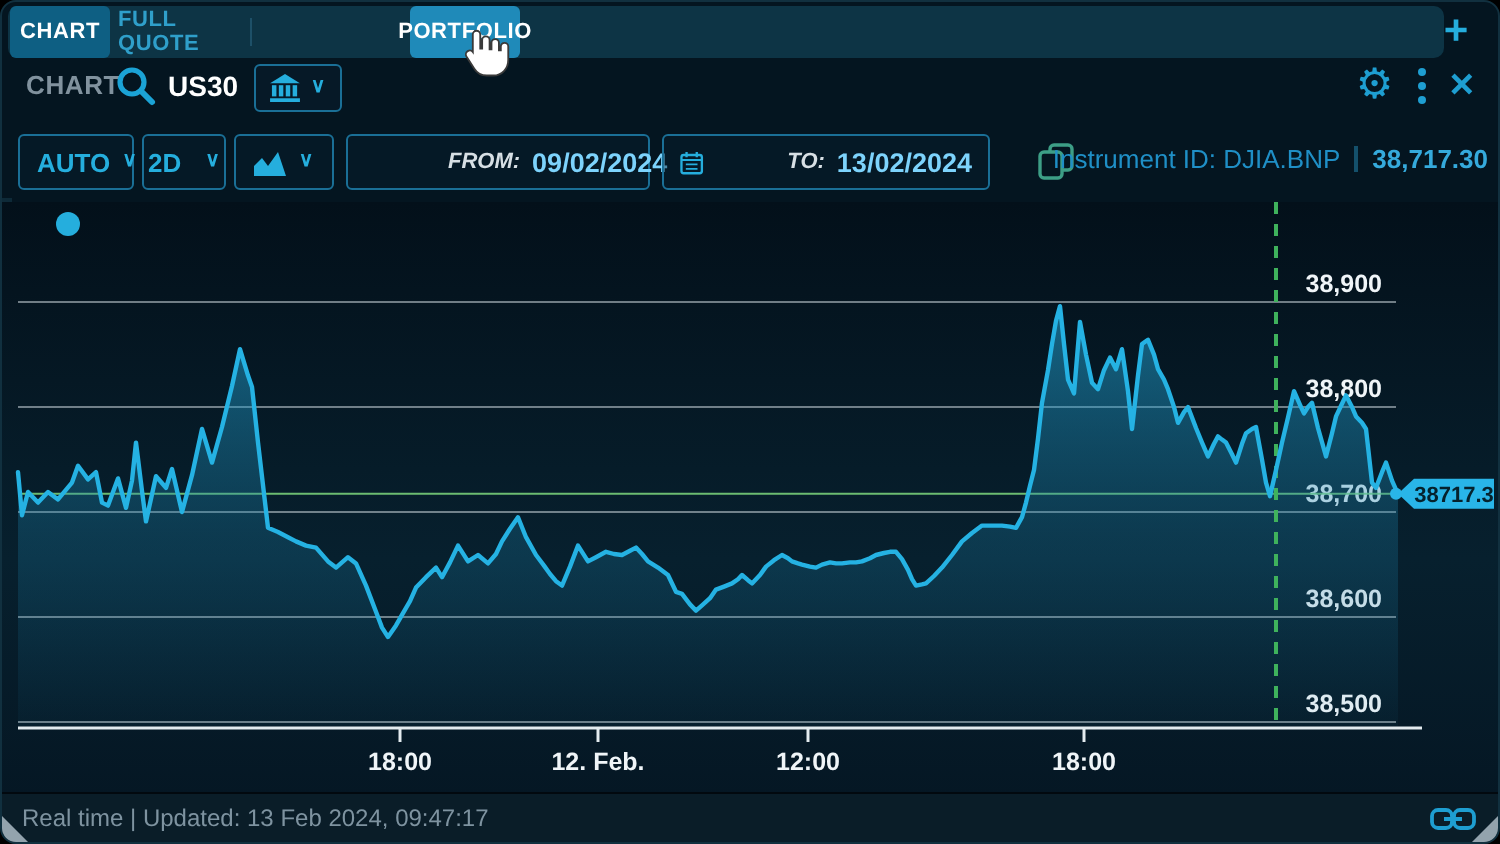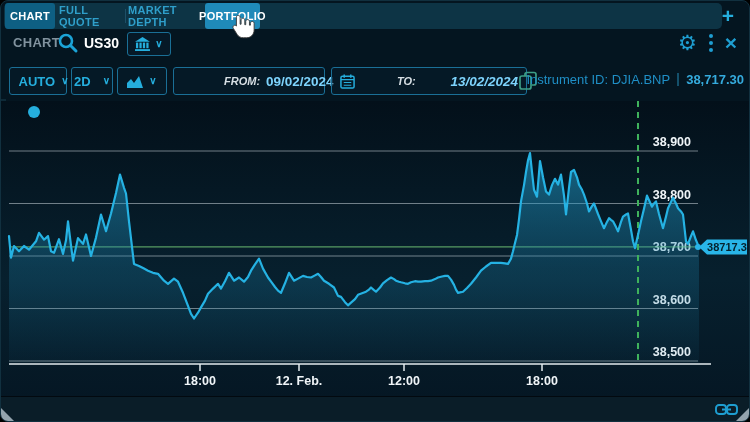--- a/index.html
+++ b/index.html
@@ -56,21 +56,20 @@
 </style>
 </head>
 <body>
 
 <div id="window">
 
   <div id="tabstrip">
     <div class="tab active" style="left:1px;width:50px;">CHART</div>
     <div class="tab" style="left:55px;width:64px;">FULL QUOTE</div>
     <div class="tab-sep" style="left:121px;"></div>
-    <div class="tab" style="left:124px;width:74px;">MARKET DEPTH</div>
     <div class="tab hover" style="left:201px;width:55px;">PORTFOLIO</div>
   </div>
   <div id="add-tab">+</div>
 
   <div id="panel-label">CHART</div>
   <div id="search-wrap">
     <svg width="22" height="22" viewBox="0 0 22 22">
       <circle cx="9" cy="9" r="6" fill="none" stroke="#1ba3d6" stroke-width="2.6"></circle>
       <line x1="13.5" y1="13.5" x2="19" y2="19" stroke="#1ba3d6" stroke-width="3" stroke-linecap="round"></line>
     </svg>
@@ -116,31 +115,31 @@
       <rect x="1" y="2.5" width="14" height="12.5" rx="1.5" fill="none" stroke="#25aedd" stroke-width="1.6"></rect>
       <line x1="4.5" y1="0.5" x2="4.5" y2="4" stroke="#25aedd" stroke-width="1.6"></line>
       <line x1="11.5" y1="0.5" x2="11.5" y2="4" stroke="#25aedd" stroke-width="1.6"></line>
       <line x1="1" y1="6" x2="15" y2="6" stroke="#25aedd" stroke-width="1.4"></line>
       <line x1="4" y1="9" x2="12" y2="9" stroke="#25aedd" stroke-width="1.2"></line>
       <line x1="4" y1="12" x2="12" y2="12" stroke="#25aedd" stroke-width="1.2"></line>
     </svg>
     <span class="dlabel">FROM:</span>
     <span class="dvalue" style="margin-left:auto;">09/02/2024</span>
   </div>
-  <div class="tbox" style="left:330px;width:196px;justify-content:flex-start;padding:0 8px;">
+  <div class="tbox" style="left:330px;width:164px;justify-content:flex-start;padding:0 8px;">
     <svg width="15" height="15" viewBox="0 0 16 16">
       <rect x="1" y="2.5" width="14" height="12.5" rx="1.5" fill="none" stroke="#25aedd" stroke-width="1.6"></rect>
       <line x1="4.5" y1="0.5" x2="4.5" y2="4" stroke="#25aedd" stroke-width="1.6"></line>
       <line x1="11.5" y1="0.5" x2="11.5" y2="4" stroke="#25aedd" stroke-width="1.6"></line>
       <line x1="1" y1="6" x2="15" y2="6" stroke="#25aedd" stroke-width="1.4"></line>
       <line x1="4" y1="9" x2="12" y2="9" stroke="#25aedd" stroke-width="1.2"></line>
       <line x1="4" y1="12" x2="12" y2="12" stroke="#25aedd" stroke-width="1.2"></line>
     </svg>
     <span class="dlabel">TO:</span>
-    <span class="dvalue" style="margin-left:auto;font-style:italic;">13/02/2024</span>
+    <span class="dvalue" style="margin-left:auto;">13/02/2024</span>
   </div>
   <svg width="19" height="20" viewBox="0 0 19 20" style="position:absolute;left:518px;top:70px;cursor:pointer;">
     <rect x="1" y="5" width="11" height="13" rx="2" fill="none" stroke="#3d9e86" stroke-width="1.7"></rect>
     <path d="M6 5 L6 3.5 A2 2 0 0 1 8 1.5 L15 1.5 A2 2 0 0 1 17 3.5 L17 12 A2 2 0 0 1 15 14 L12.5 14" fill="none" stroke="#3d9e86" stroke-width="1.7"></path>
   </svg>
   <div id="instrument">
     <span id="instrument-label">Instrument ID: DJIA.BNP</span>
     <span id="instrument-divider"></span>
     <span id="instrument-price">38,717.30</span>
   </div>
@@ -182,20 +181,21 @@
         <text x="403" y="284" text-anchor="middle" fill="#f0f5f8" font-size="12.5" font-weight="600">12:00</text>
         <line x1="541" y1="263" x2="541" y2="270" stroke="#e3ebef" stroke-width="1.5"></line>
         <text x="541" y="284" text-anchor="middle" fill="#f0f5f8" font-size="12.5" font-weight="600">18:00</text>
         <circle cx="697" cy="145.91749999999848" r="3" fill="#29b5e8"></circle>
         <polygon points="698,145.91749999999848 706,138.41749999999848 746,138.41749999999848 746,153.41749999999848 706,153.41749999999848" fill="#29b5e8"></polygon>
         <text x="726" y="149.91749999999848" text-anchor="middle" fill="#05222d" font-size="11" font-weight="bold">38717.3</text>
       </g>
   </svg>
 
   <div id="statusbar">
+    <span id="status-text">Real time | Updated: 13 Feb 2024, 09:47:17</span>
     <svg id="link-icon" width="23" height="15" viewBox="0 0 23 15">
       <rect x="1" y="3" width="10" height="9" rx="3" fill="none" stroke="#1e9ed1" stroke-width="1.9"></rect>
       <rect x="12" y="3" width="10" height="9" rx="3" fill="none" stroke="#1e9ed1" stroke-width="1.9"></rect>
       <line x1="7" y1="7.5" x2="16" y2="7.5" stroke="#1e9ed1" stroke-width="1.9"></line>
     </svg>
   </div>
   <div class="corner" id="corner-left"></div>
   <div class="corner" id="corner-right"></div>
 
   <svg id="cursor" width="28" height="27" viewBox="0 0 30 27">

